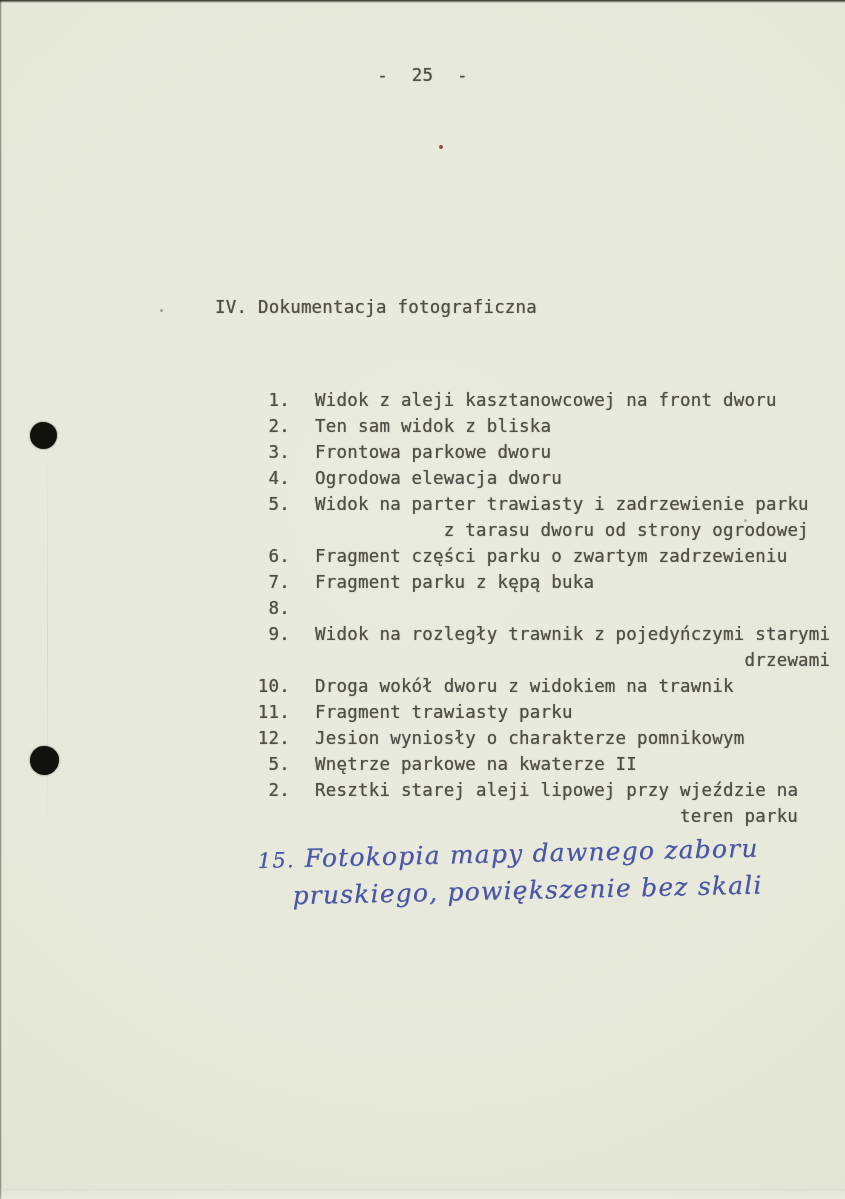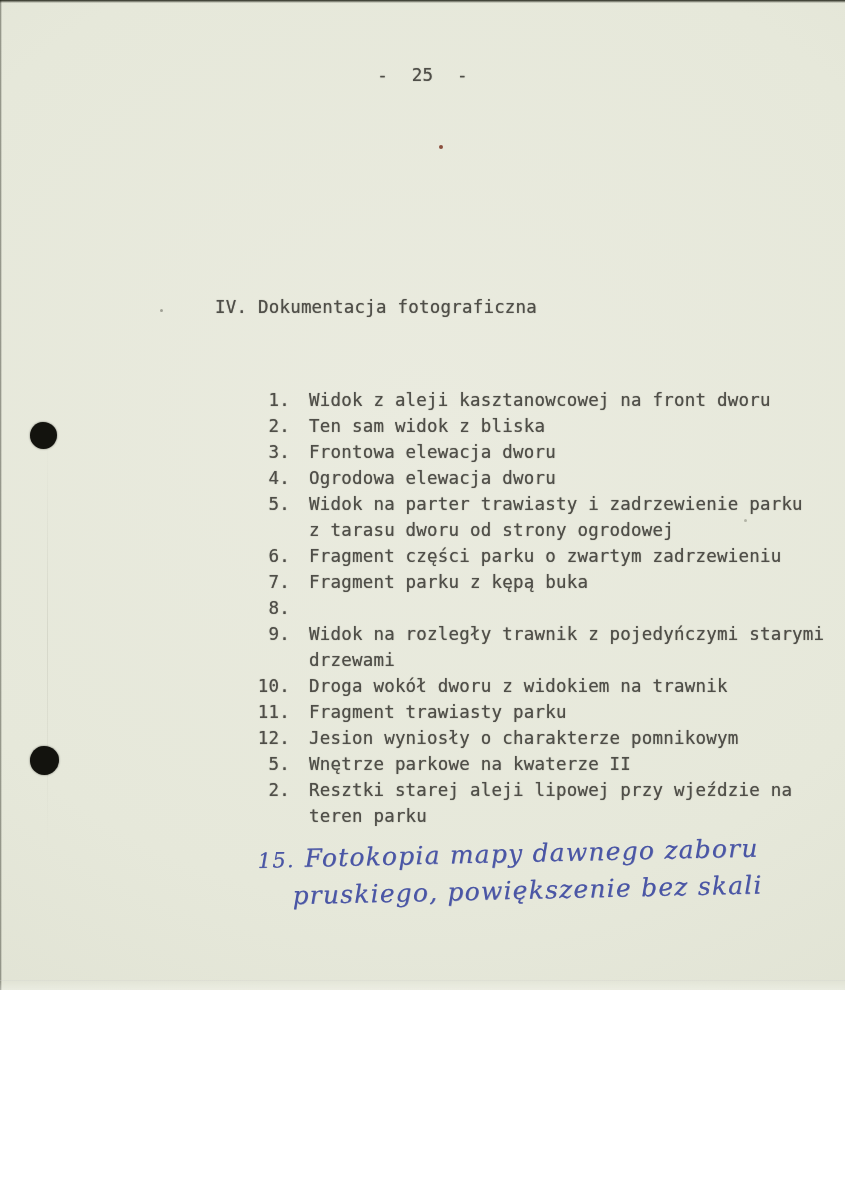--- a/index.html
+++ b/index.html
@@ -8,21 +8,21 @@
   }
   body {
     width: 845px;
     height: 1199px;
     overflow: hidden;
     font-family: "DejaVu Sans Mono", "Liberation Mono", monospace;
   }
   .scan-page {
     position: relative;
     width: 845px;
-    height: 990px;
+    height: 1199px;
     background:
       radial-gradient(ellipse 120% 90% at 50% 42%,
         #eaebdf 0%, #e6e8da 55%, #e0e2d3 85%, #d9dbcb 100%);
     overflow: hidden;
   }
   
   .edge-top {
     position: absolute; top: 0; left: 0; right: 0; height: 3px;
     background: linear-gradient(to bottom, #23251a, rgba(35,37,26,0));
   }
@@ -64,22 +64,23 @@
   }
   .list-row {
     display: flex;
     align-items: flex-start;
   }
   .list-row .num {
     flex: 0 0 40px;
     text-align: right;
   }
   .list-row .txt {
-    margin-left: 19px;
+    margin-left: 25px;
     white-space: pre;
+    text-align: right;
   }
   
   .handwritten {
     position: absolute;
     top: 836px;
     left: 258px;
     width: 520px;
     font-family: "DejaVu Serif", "Liberation Serif", serif;
     font-style: italic;
     font-size: 25px;
@@ -136,21 +137,21 @@
       <div class="list-row">
         <span class="num">1.</span>
         <span class="txt">Widok z aleji kasztanowcowej na front dworu</span>
       </div>
       <div class="list-row">
         <span class="num">2.</span>
         <span class="txt">Ten sam widok z bliska</span>
       </div>
       <div class="list-row">
         <span class="num">3.</span>
-        <span class="txt">Frontowa elewacja dworu</span>
+        <span class="txt">Frontowa parkowe dworu</span>
       </div>
       <div class="list-row">
         <span class="num">4.</span>
         <span class="txt">Ogrodowa elewacja dworu</span>
       </div>
       <div class="list-row">
         <span class="num">5.</span>
         <span class="txt">Widok na parter trawiasty i zadrzewienie parku<br>z tarasu dworu od strony ogrodowej</span>
       </div>
       <div class="list-row">

